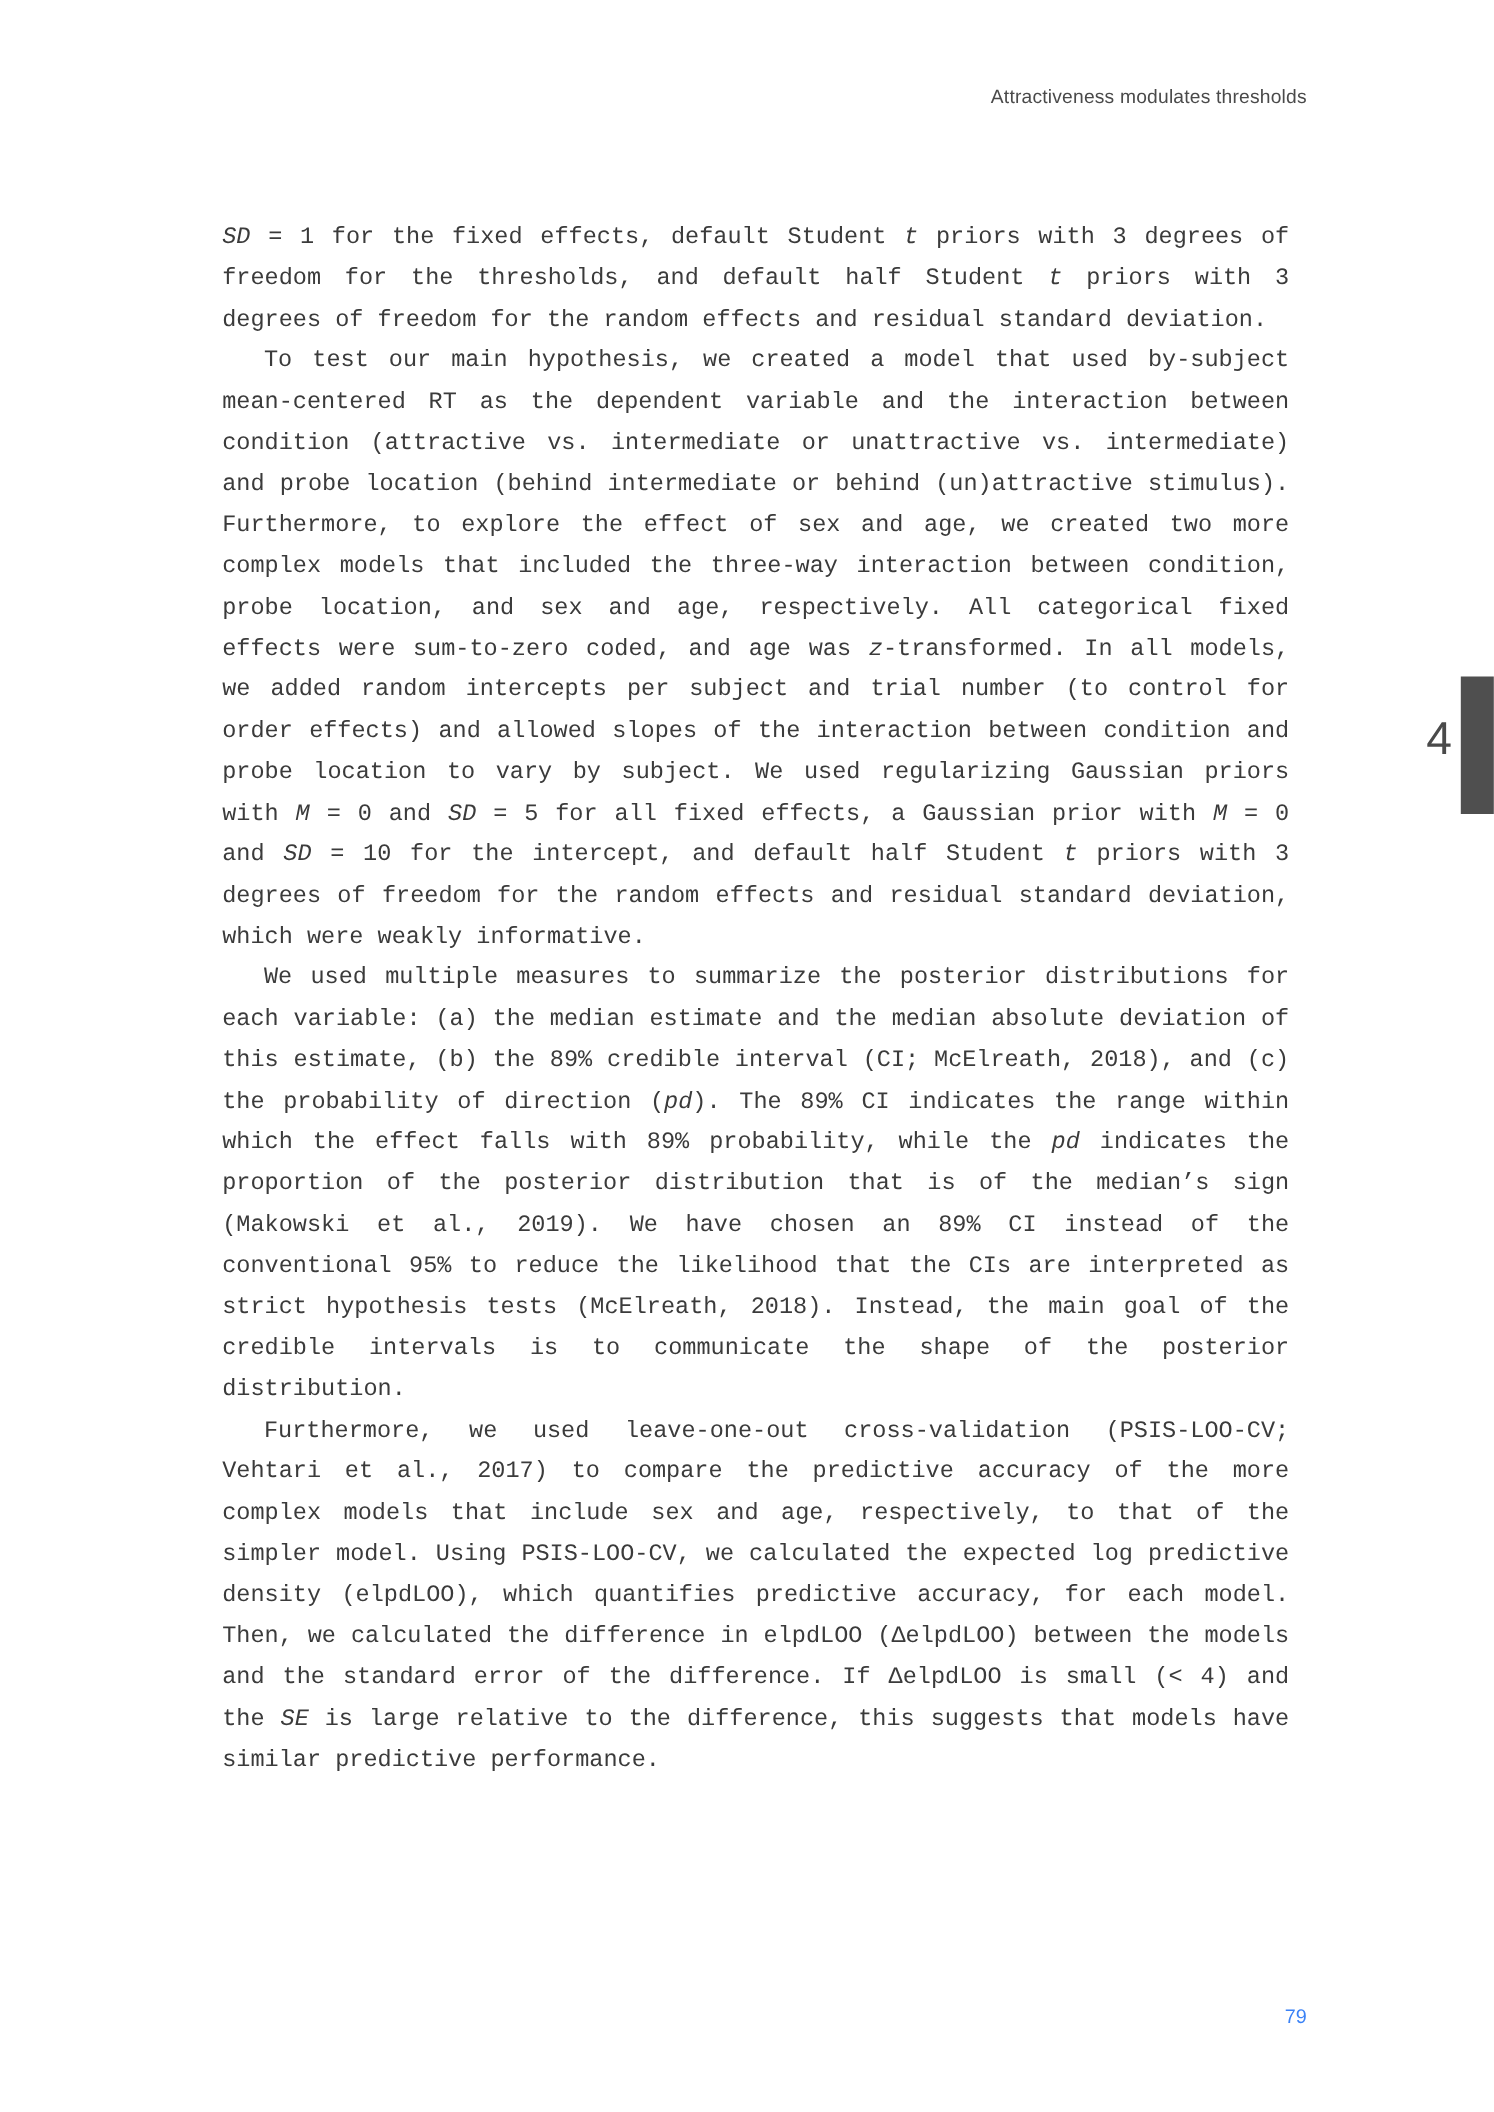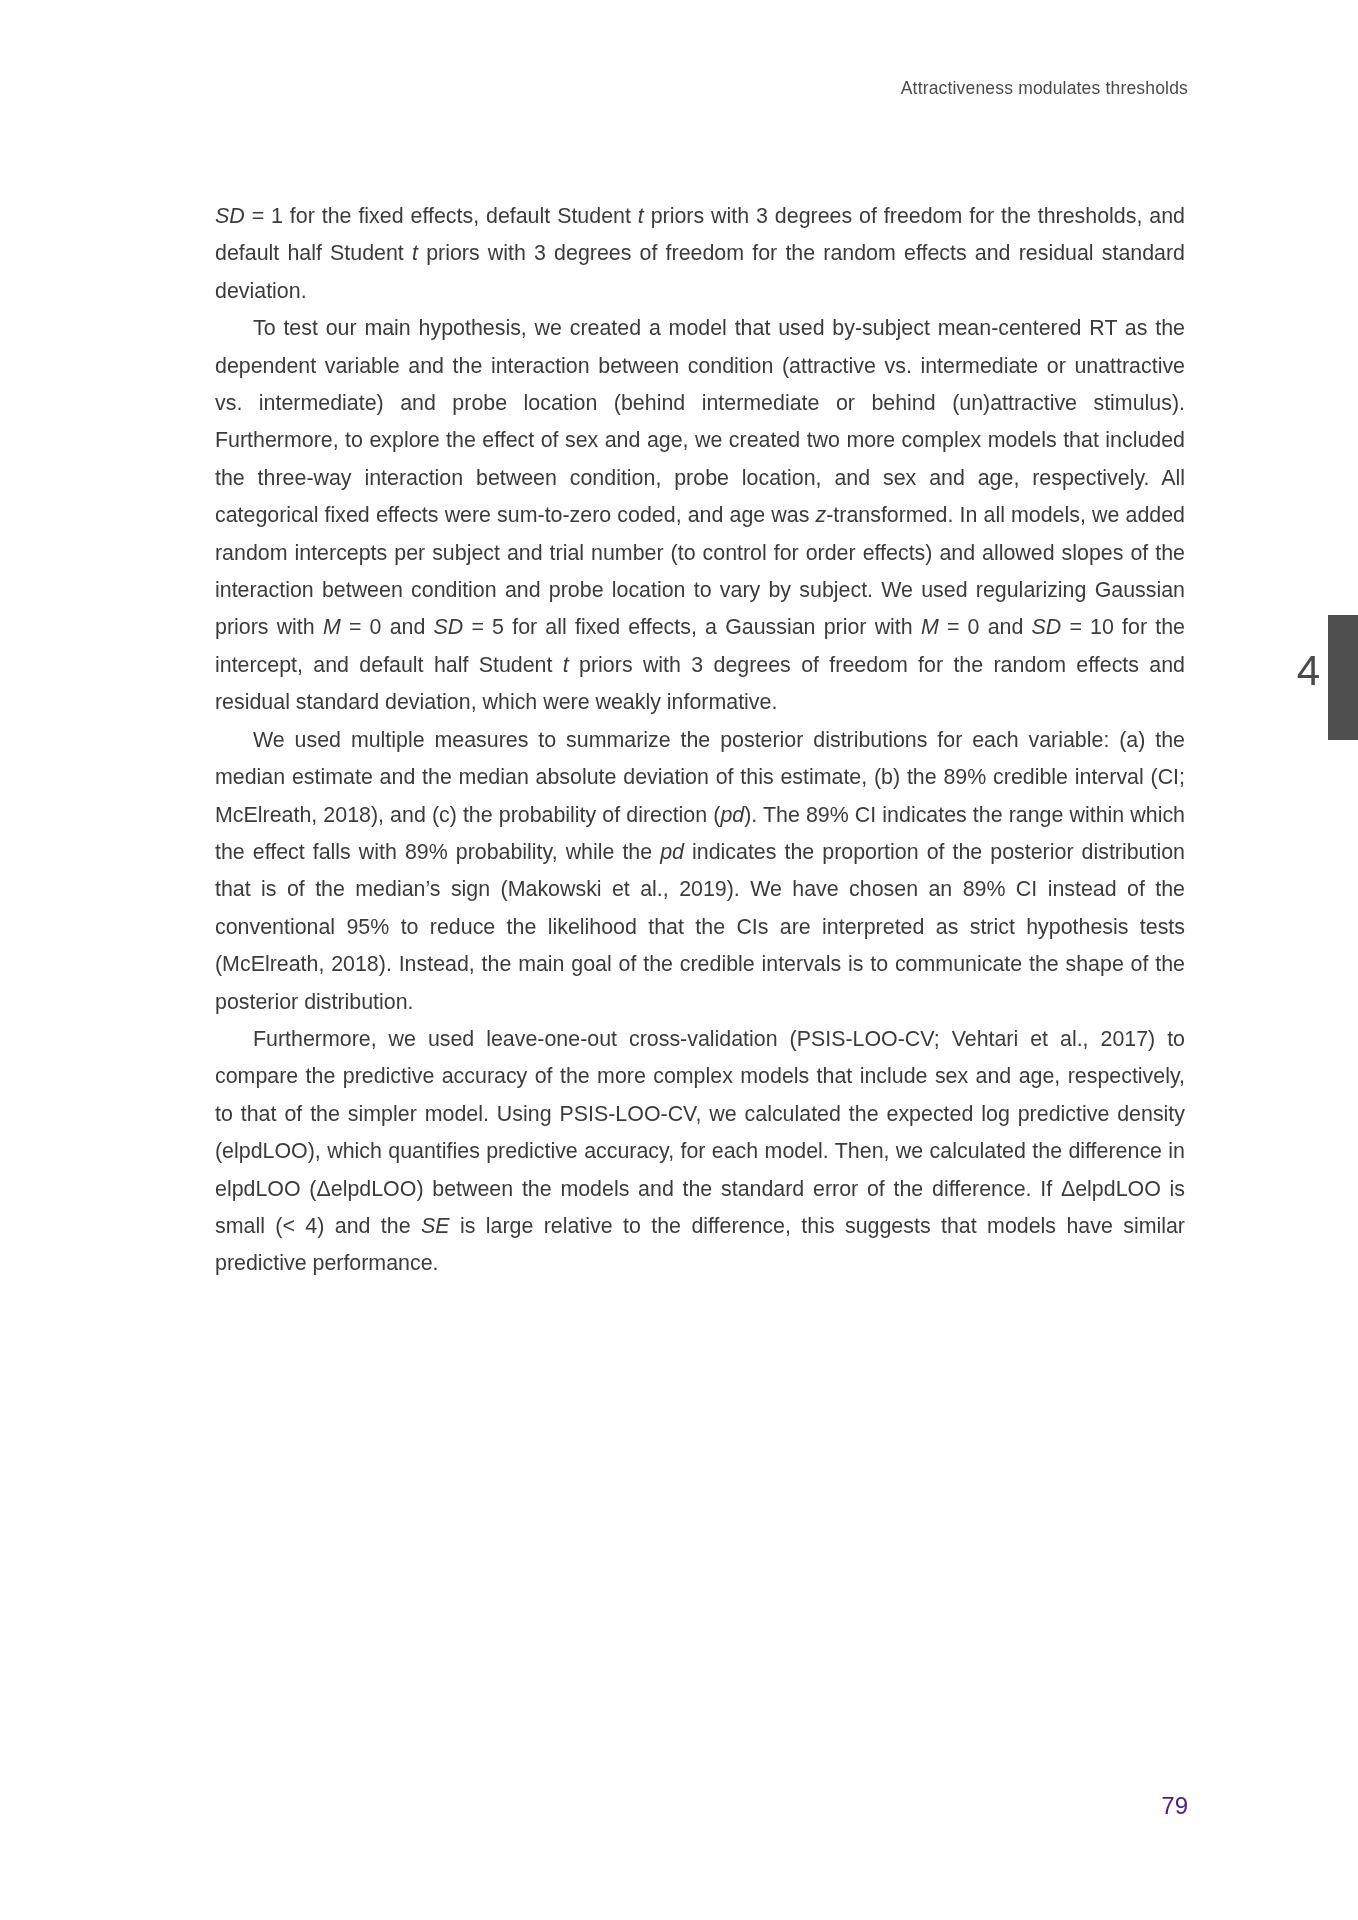--- a/index.html
+++ b/index.html
@@ -44,47 +44,48 @@
     position: absolute;
     top: 650px;
     right: 38px;
     font-size: 42px;
     color: #4a4a4a;
     line-height: 1;
   }
 
   .body-col {
     position: absolute;
-    left: 215px;
+    left: 202px;
     top: 198px;
     width: 970px;
+    font-family: Liberation Mono, monospace;
   }
 
   p.para {
     margin: 0;
     font-size: 21.4px;
     line-height: 37.4px;
     text-align: justify;
     text-justify: inter-word;
     color: #3b3b3b;
     hyphens: none;
   }
   p.para.indent {
     text-indent: 38px;
   }
   p.para .it {
     font-style: italic;
   }
 
   .folio {
     position: absolute;
-    bottom: 100px;
+    bottom: 76px;
     right: 170px;
-    font-size: 24px;
-    color: #4c1d95;
+    font-size: 18px;
+    color: #3b82f6;
   }
 </style>
 </head>
 <body>
 
 <div class="page">
 
   <div class="running-head">Attractiveness modulates thresholds</div>
 
   <div class="chapter-tab"></div>

